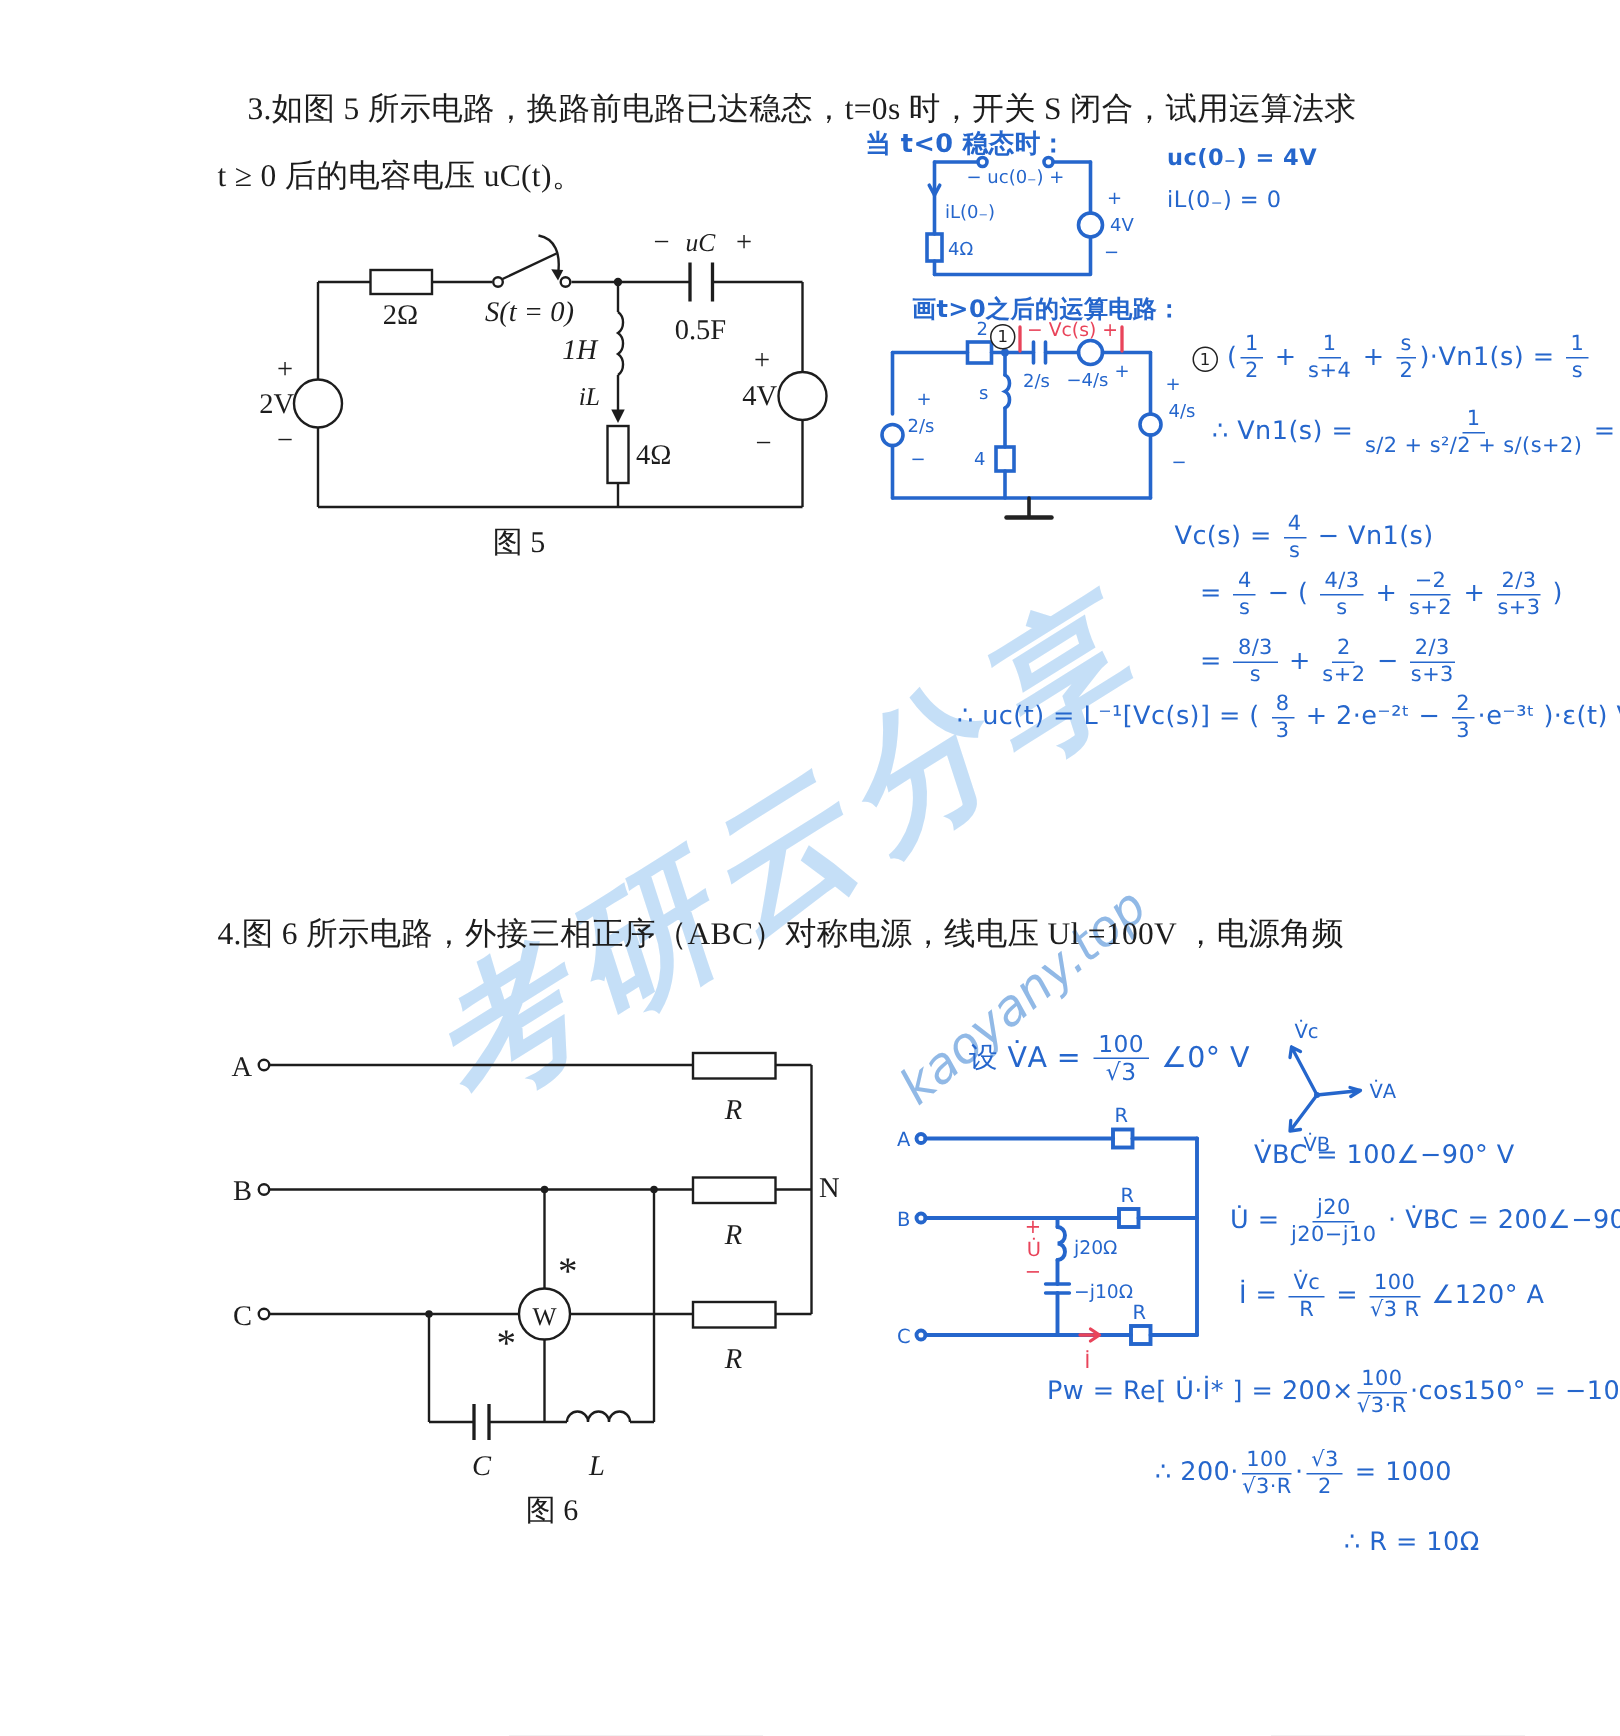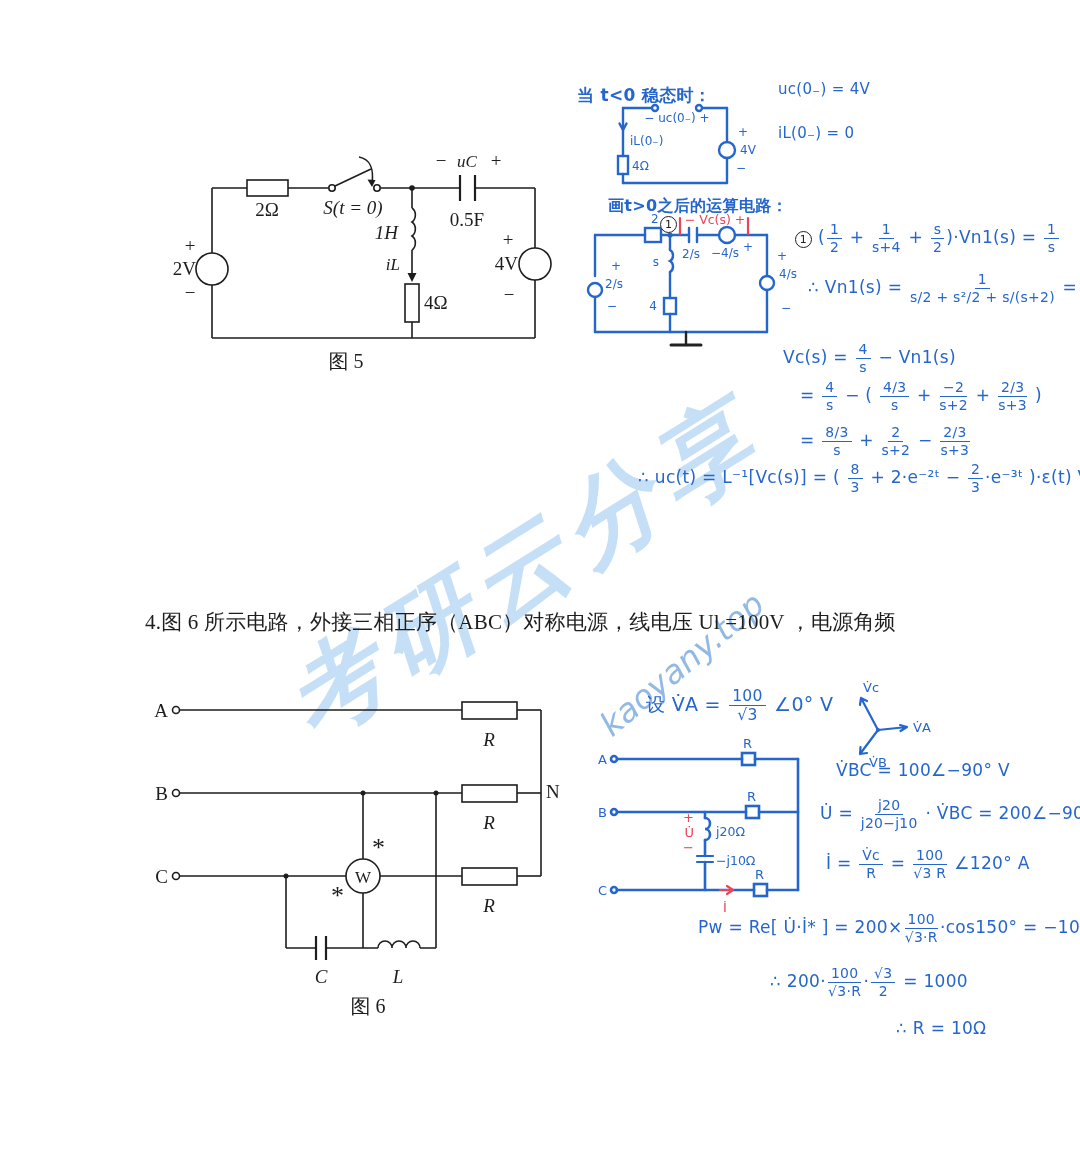--- a/index.html
+++ b/index.html
@@ -32,20 +32,22 @@
   svg text.red{fill:#e9445a;}
 </style>
 </head>
 <body>
 
 <div class="page">
 
   <div class="wm-cn">考研云分享</div>
   <div class="wm-url">kaoyany.top</div>
 
+  <div class="printed" style="left:165px;top:58px;">3.如图 5 所示电路，换路前电路已达稳态，t=0s 时，开关 S 闭合，试用运算法求</div>
+  <div class="printed" style="left:145px;top:103px;">t ≥ 0 后的电容电压 uC(t)。</div>
 
   <svg style="left:140px;top:140px;" width="460" height="245" viewBox="0 0 460 245">
     <g stroke="#1d1d1d" stroke-width="1.6" fill="none">
       <path d="M72,48 H107 M148,48 H188 M241,48 H320 M335,48 H395"></path>
       <rect x="107" y="40" width="41" height="16"></rect>
       <circle cx="192" cy="48" r="3.2"></circle>
       <circle cx="237" cy="48" r="3.2"></circle>
       <path d="M195,46 L231,29"></path>
       <path d="M219,17 C230,19 234,29 232,43"></path>
       <path d="M320,35 V61 M335,35 V61" stroke-width="2.2"></path>
@@ -101,21 +103,21 @@
     <g class="hwt" font-size="12" fill="#2566cc">
       <text x="65" y="24" text-anchor="middle" class="hwt">− uc(0₋) +</text>
       <text x="18" y="47" class="hwt">iL(0₋)</text>
       <text x="20" y="72" class="hwt">4Ω</text>
       <text x="126" y="38" class="hwt">+</text>
       <text x="128" y="56" class="hwt">4V</text>
       <text x="124" y="74" class="hwt">−</text>
     </g>
   </svg>
 
-  <div class="hw small" style="left:778px;top:80px;">uc(0₋) = 4V</div>
+  <div class="hw small" style="left:778px;top:96px;font-weight:bold;">uc(0₋) = 4V</div>
   <div class="hw small" style="left:778px;top:124px;">iL(0₋) = 0</div>
 
   <div class="hw bold" style="left:571px;top:196px;font-size:16px;margin-left:37px;">画t&gt;0之后的运算电路：</div>
 
   <svg style="left:585px;top:210px;" width="220" height="155" viewBox="0 0 220 155">
     <g stroke="#2566cc" stroke-width="2.4" fill="none" stroke-linecap="round">
       <path d="M10,25 H60 M76,25 H104 M112,25 H134 M150,25 H182"></path>
       <rect x="60" y="18" width="16" height="14"></rect>
       <path d="M104,18 V32 M112,18 V32"></path>
       <circle cx="142" cy="25" r="8"></circle>

